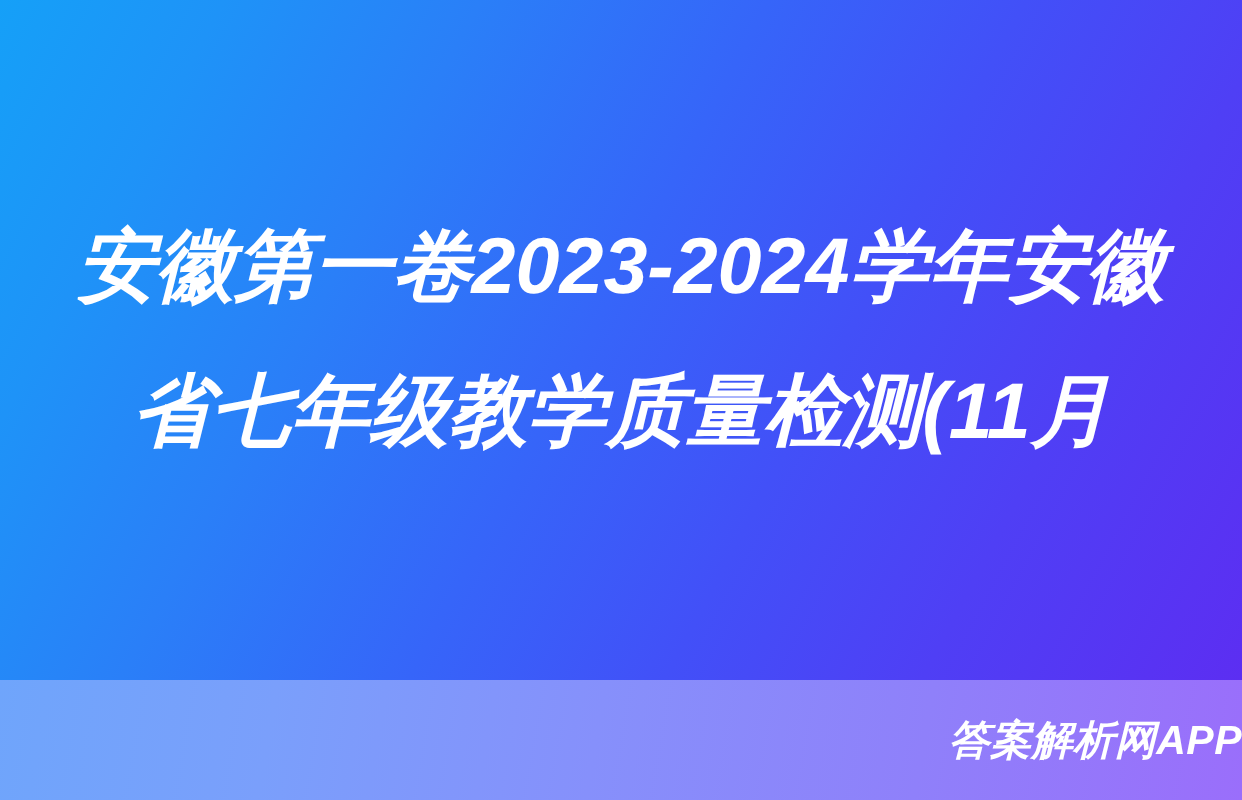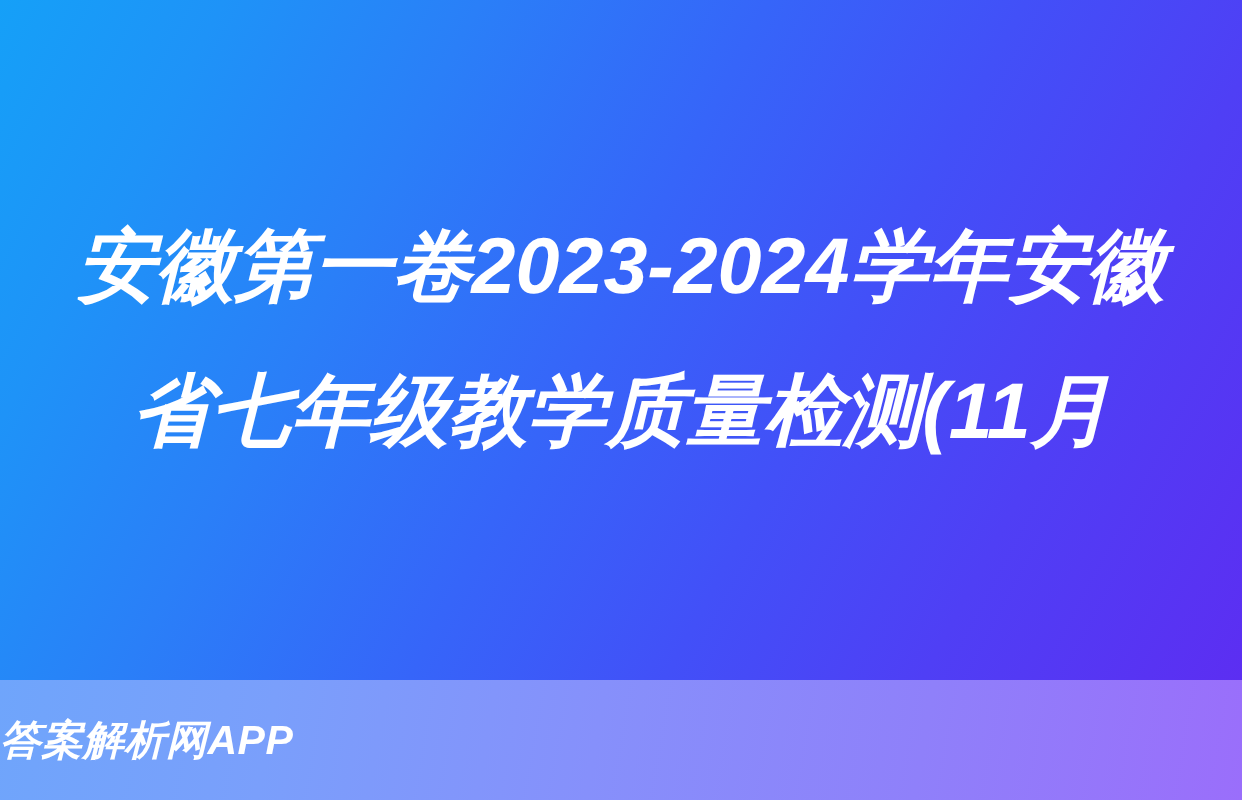--- a/index.html
+++ b/index.html
@@ -65,21 +65,21 @@
     width: 100%;
     height: 120px;
     background: linear-gradient(100deg,
                 #6fa5fb 0%,
                 #7a9ffb 22%,
                 #8690fb 48%,
                 #8f80fa 74%,
                 #9a6efb 100%);
     display: flex;
     align-items: center;
-    justify-content: flex-start;
+    justify-content: flex-end;
   }
 
   .footer-brand {
     color: #ffffff;
     font-weight: 700;
     font-style: italic;
     font-size: 41px;
     line-height: 1;
     letter-spacing: 0.5px;
     white-space: nowrap;

